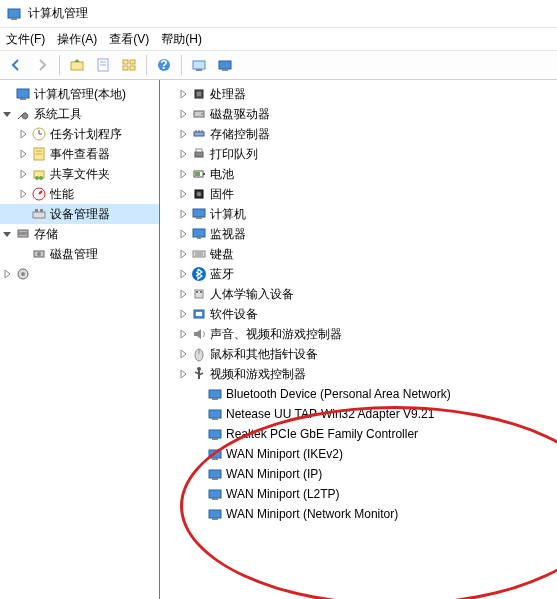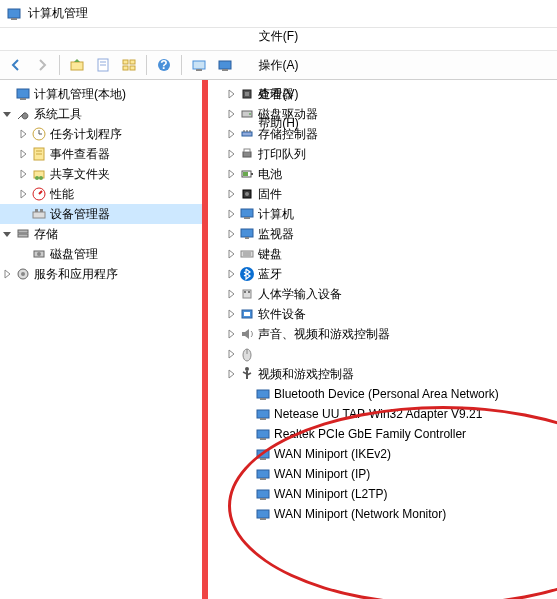--- a/index.html
+++ b/index.html
@@ -1,25 +1,25 @@
 <!DOCTYPE html>
 <html><head>
 <meta charset="utf-8">
 <style>
 * { box-sizing: border-box; margin: 0; padding: 0; font-family: "Microsoft YaHei", "Segoe UI", sans-serif; font-size: 12px; }
 body { width: 557px; height: 599px; background: #fff; overflow: hidden; }
 .titlebar { height: 28px; display: flex; align-items: center; padding: 0 6px; background: #fff; border-bottom: 1px solid #e5e5e5; }
 .titlebar .icon { width: 16px; height: 16px; margin-right: 6px; display: flex; align-items: center; justify-content: center; }
-.menubar { height: 22px; display: flex; align-items: center; padding: 0 6px; gap: 12px; background: #fff; flex-direction: column; }
+.menubar { height: 22px; display: flex; align-items: center; padding: 0 6px; gap: 12px; background: #fff; }
 .menubar .menu-item { cursor: default; }
 .toolbar { height: 30px; display: flex; align-items: center; padding: 2px 4px; gap: 2px; border-top: 1px solid #e5e5e5; border-bottom: 1px solid #d0d0d0; background: #fdfdfd; }
 .toolbar .btn { width: 24px; height: 24px; display: flex; align-items: center; justify-content: center; border: 1px solid transparent; }
 .toolbar .sep { width: 1px; height: 20px; background: #d0d0d0; margin: 0 3px; }
 .content { display: flex; height: calc(599px - 28px - 22px - 30px); }
-.left-pane { width: 208px; border-right: 6px solid #ef4444; overflow: auto; padding-top: 4px; }
+.left-pane { width: 160px; border-right: 1px solid #ef4444; overflow: auto; padding-top: 4px; }
 .right-pane { flex: 1; overflow: auto; padding-top: 4px; position: relative; }
 .tree-row { display: flex; align-items: center; height: 20px; white-space: nowrap; cursor: default; }
 .tree-row.selected { background: #cde8ff; }
 .tree-toggle { width: 14px; height: 14px; display: flex; align-items: center; justify-content: center; color: #666; font-size: 10px; }
 .tree-toggle.empty { visibility: hidden; }
 .tree-icon { width: 16px; height: 16px; margin: 0 3px 0 1px; display: flex; align-items: center; justify-content: center; }
 .tree-label { padding-right: 6px; }
 .indent { display: inline-block; }
 .highlight-ellipse { position: absolute; border: 3px solid #d62222; border-radius: 50%; pointer-events: none; }
 svg { display: block; }
@@ -234,21 +234,20 @@
           <svg width="10" height="10">
             <path d="M3 1 L8 5 L3 9 Z" fill="none" stroke="#888"></path>
           </svg>
         </span>
         <span class="tree-icon">
           <svg width="16" height="16">
             <circle cx="8" cy="8" r="5" fill="#ddd" stroke="#666"></circle>
             <circle cx="8" cy="8" r="2" fill="#888"></circle>
           </svg>
         </span>
-        <span class="tree-label">服务和应用程序</span>
       </div>
     </div>
 
   <div class="right-pane" id="right-pane">
     <div class="highlight-ellipse" id="ellipse" style="top: 326px; left: 20px; width: 430px; height: 200px;"></div>
   <div class="tree-row">
         <span class="indent" style="width: 16px;"></span>
         <span class="tree-toggle">
           <svg width="10" height="10">
             <path d="M3 1 L8 5 L3 9 Z" fill="none" stroke="#888"></path>
@@ -453,20 +452,21 @@
           <svg width="10" height="10">
             <path d="M3 1 L8 5 L3 9 Z" fill="none" stroke="#888"></path>
           </svg>
         </span>
         <span class="tree-icon">
           <svg width="16" height="16">
             <ellipse cx="8" cy="9" rx="4" ry="6" fill="#ddd" stroke="#888"></ellipse>
             <line x1="8" y1="3" x2="8" y2="8" stroke="#888"></line>
           </svg>
         </span>
+        <span class="tree-label">鼠标和其他指针设备</span>
       </div>
       <div class="tree-row">
         <span class="indent" style="width: 16px;"></span>
         <span class="tree-toggle">
           <svg width="10" height="10">
             <path d="M3 1 L8 5 L3 9 Z" fill="none" stroke="#888"></path>
           </svg>
         </span>
         <span class="tree-icon">
           <svg width="16" height="16">

